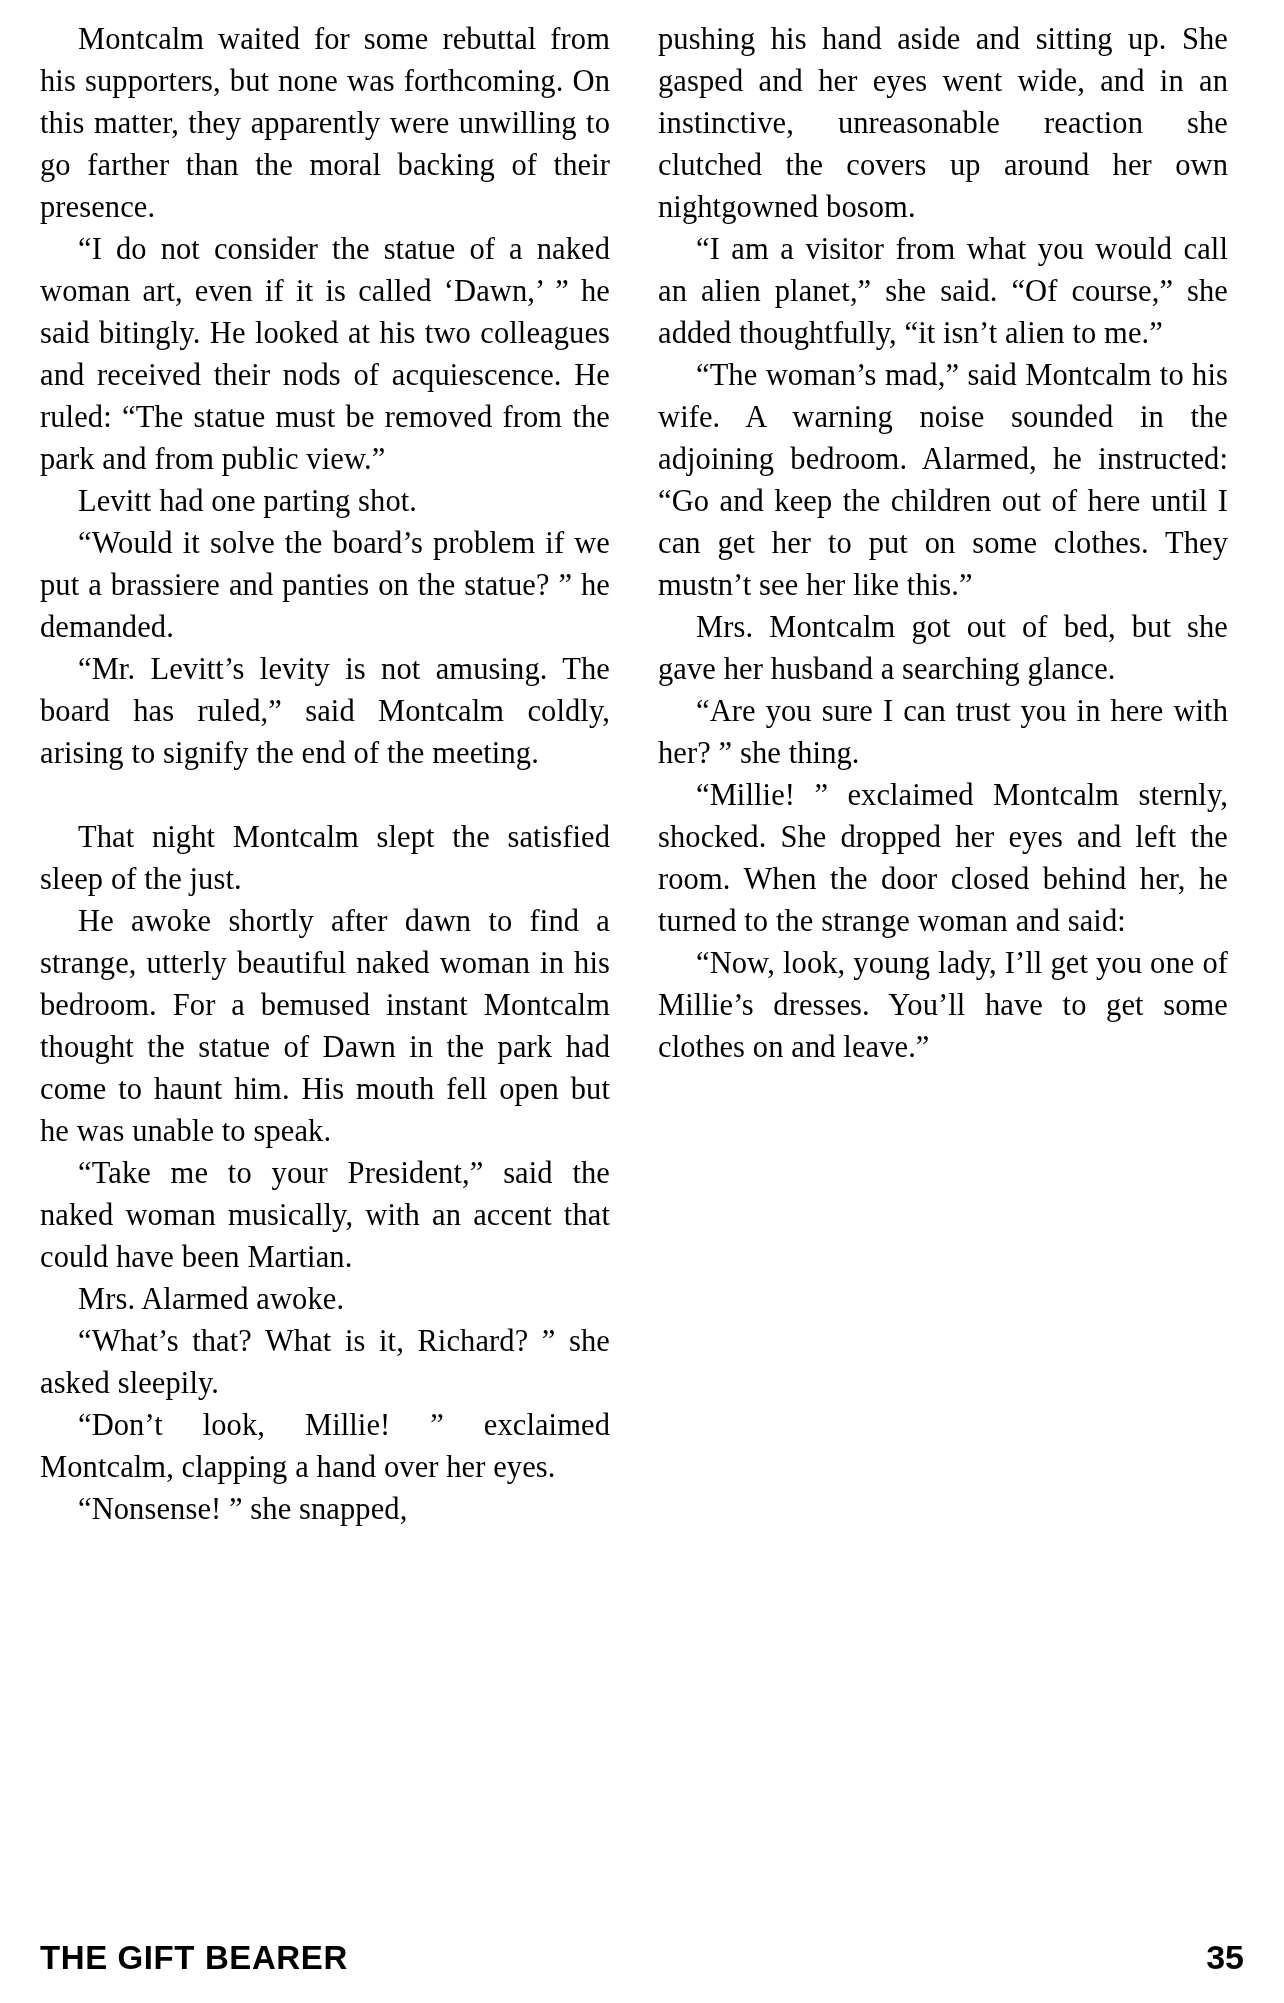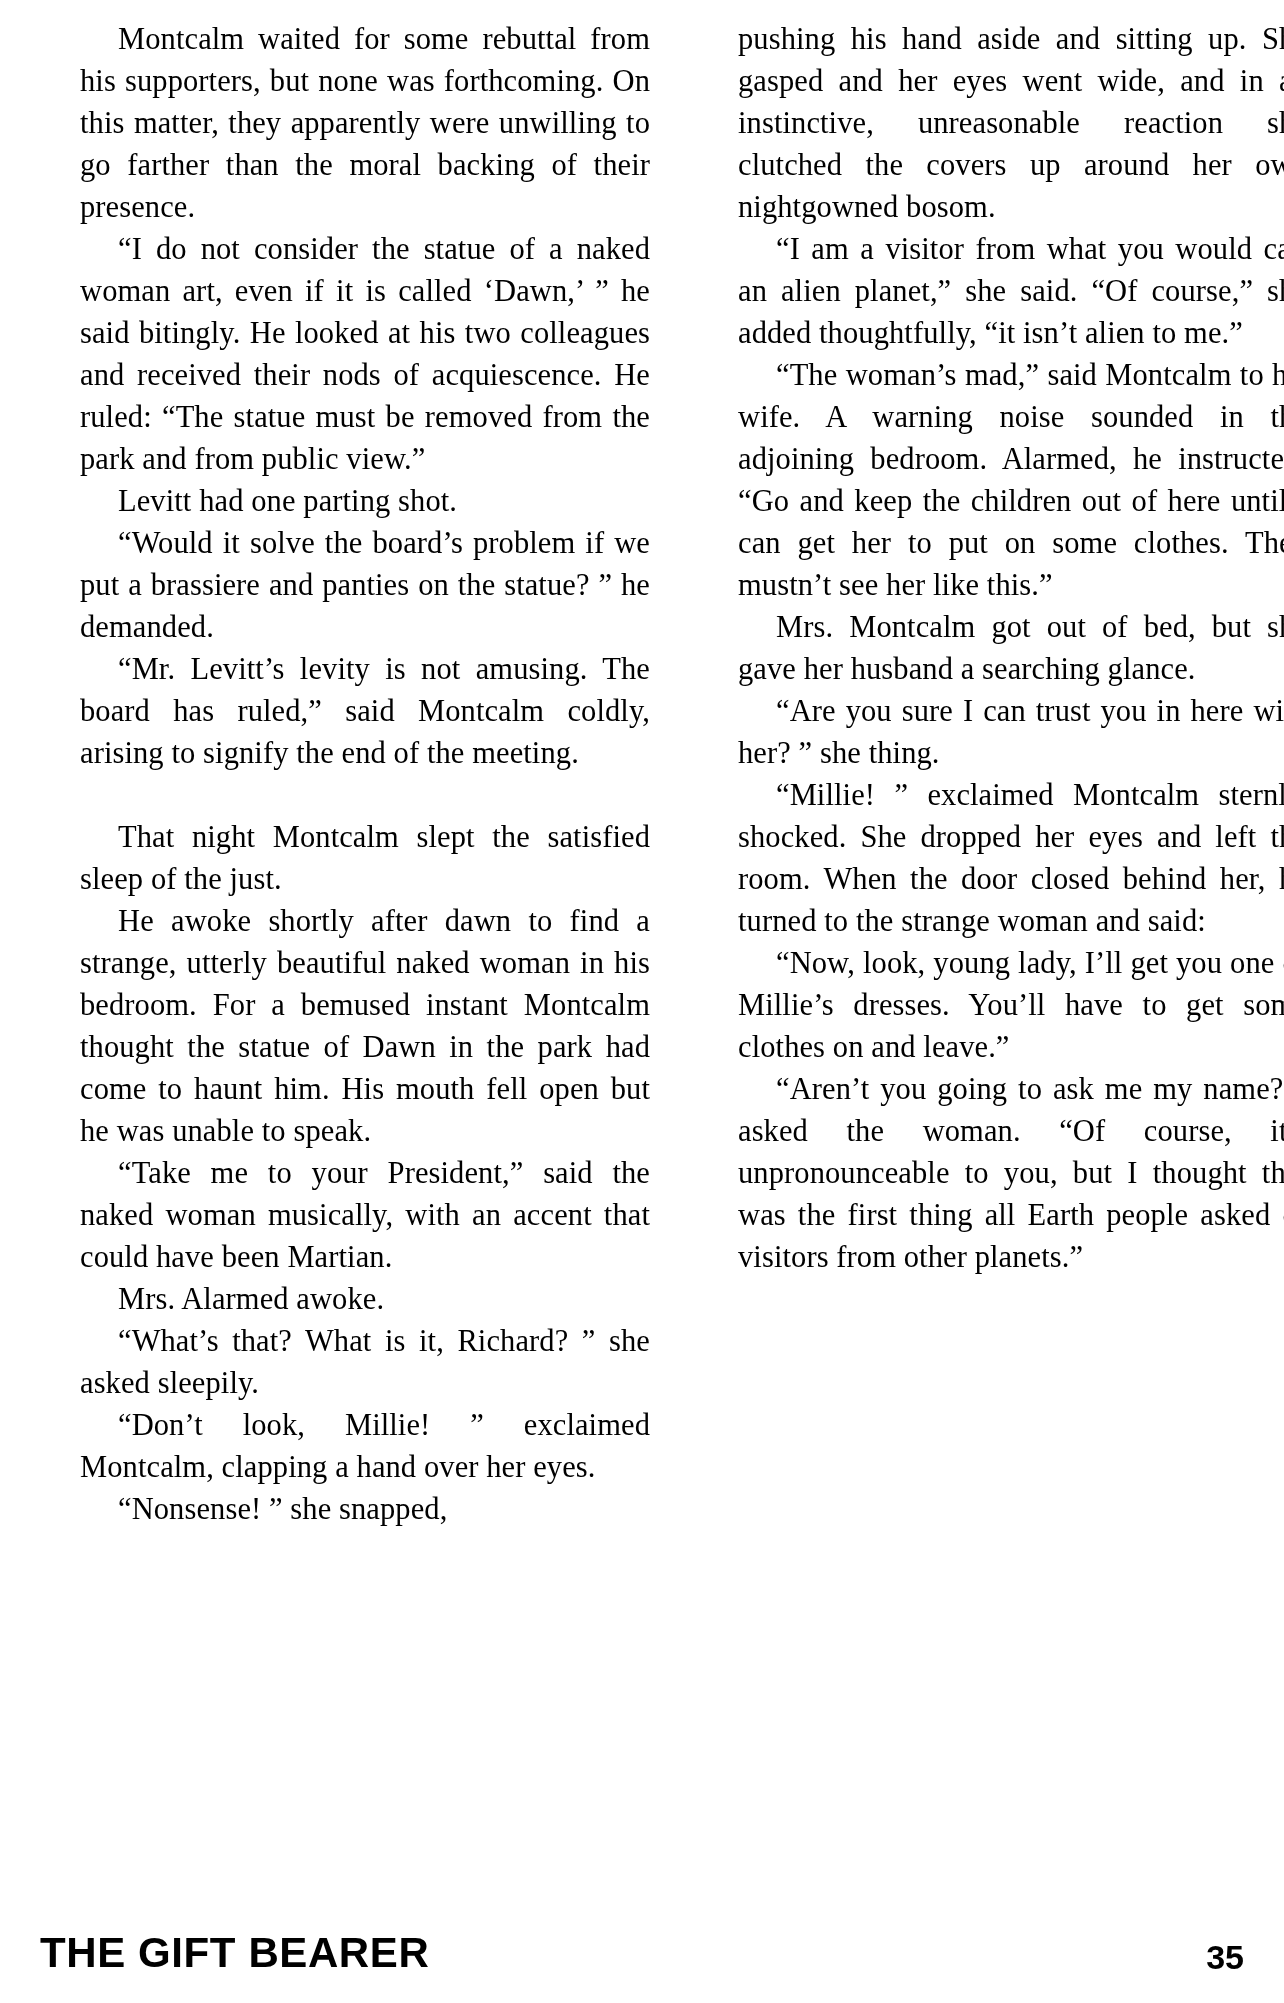--- a/index.html
+++ b/index.html
@@ -26,21 +26,20 @@
   .columns {
     display: flex;
     flex-direction: row;
     gap: 48px;
     height: 1855px;
     align-items: flex-start;
   }
   .column {
     width: 570px;
     flex: 0 0 570px;
-    margin-left: 40px;
   }
   p {
     margin: 0;
     font-size: 30.5px;
     line-height: 42px;
     text-align: justify;
     text-justify: inter-word;
     letter-spacing: 0.1px;
     -webkit-hyphens: none;
     hyphens: none;
@@ -61,21 +60,21 @@
     right: 40px;
     bottom: 26px;
     height: 48px;
     display: flex;
     align-items: flex-end;
     justify-content: space-between;
   }
   .footer-title {
     font-family: "Liberation Sans", sans-serif;
     font-weight: bold;
-    font-size: 42px;
+    font-size: 33px;
     letter-spacing: 0.6px;
   }
   .footer-page {
     font-family: "Liberation Sans", sans-serif;
     font-weight: bold;
     font-size: 34px;
   }
 </style>
 </head>
 <body>
@@ -100,21 +99,20 @@
     </div>
 
     <div class="column">
       <p class="noindent">pushing his hand aside and sitting up. She gasped and her eyes went wide, and in an instinctive, unreasonable reaction she clutched the covers up around her own nightgowned bosom.</p>
       <p class="indent">“I am a visitor from what you would call an alien planet,” she said. “Of course,” she added thoughtfully, “it isn’t alien to me.”</p>
       <p class="indent">“The woman’s mad,” said Montcalm to his wife. A warning noise sounded in the adjoining bedroom. Alarmed, he instructed: “Go and keep the children out of here until I can get her to put on some clothes. They mustn’t see her like this.”</p>
       <p class="indent">Mrs. Montcalm got out of bed, but she gave her husband a searching glance.</p>
       <p class="indent">“Are you sure I can trust you in here with her? ” she thing.</p>
       <p class="indent">“Millie! ” exclaimed Montcalm sternly, shocked. She dropped her eyes and left the room. When the door closed behind her, he turned to the strange woman and said:</p>
       <p class="indent">“Now, look, young lady, I’ll get you one of Millie’s dresses. You’ll have to get some clothes on and leave.”</p>
-      <p class="indent">“Aren’t you going to ask me my name? ” asked the woman. “Of course, it’s unpronounceable to you, but I thought that was the first thing all Earth people asked of visitors from other planets.”</p>
     </div>
 
   </div>
 
   <div class="footer">
     <div class="footer-title">THE GIFT BEARER</div>
     <div class="footer-page">35</div>
   </div>
 
 </div>

